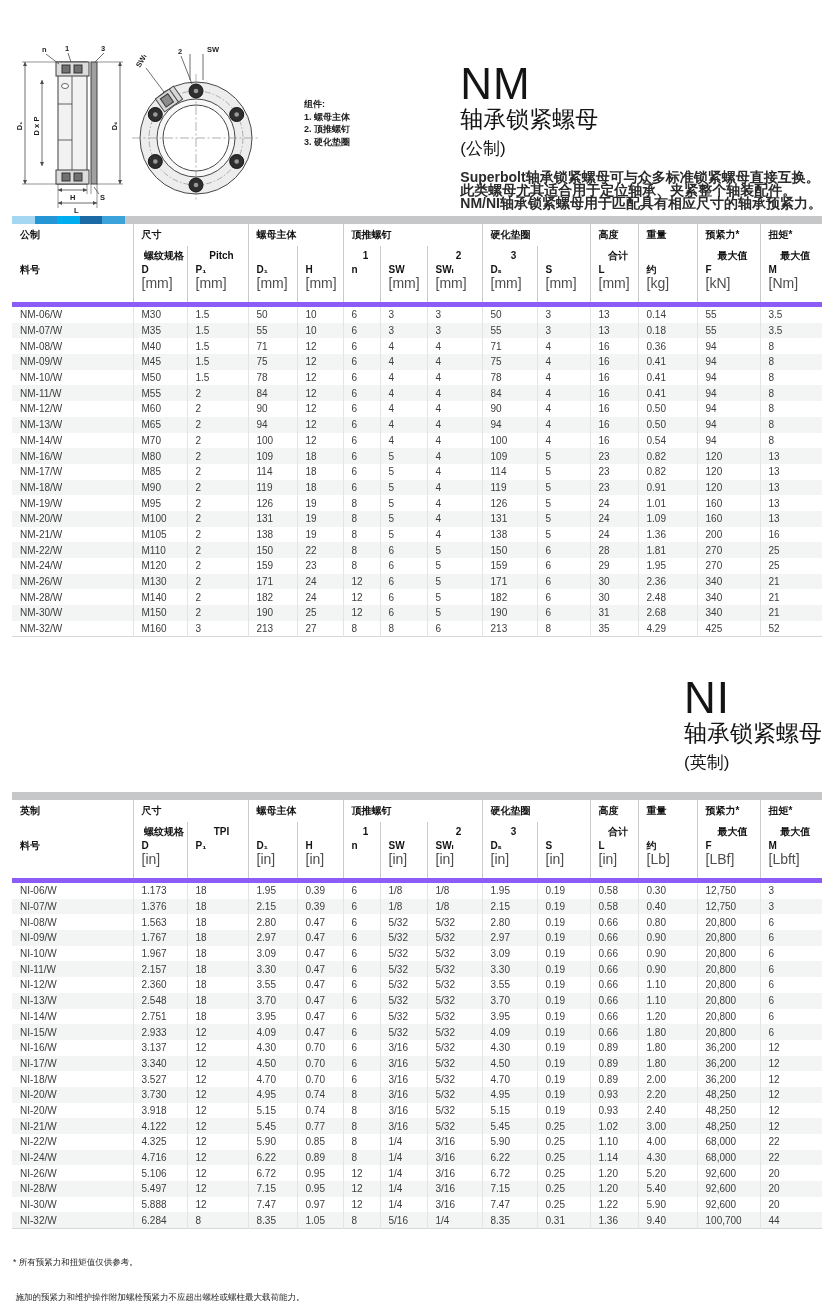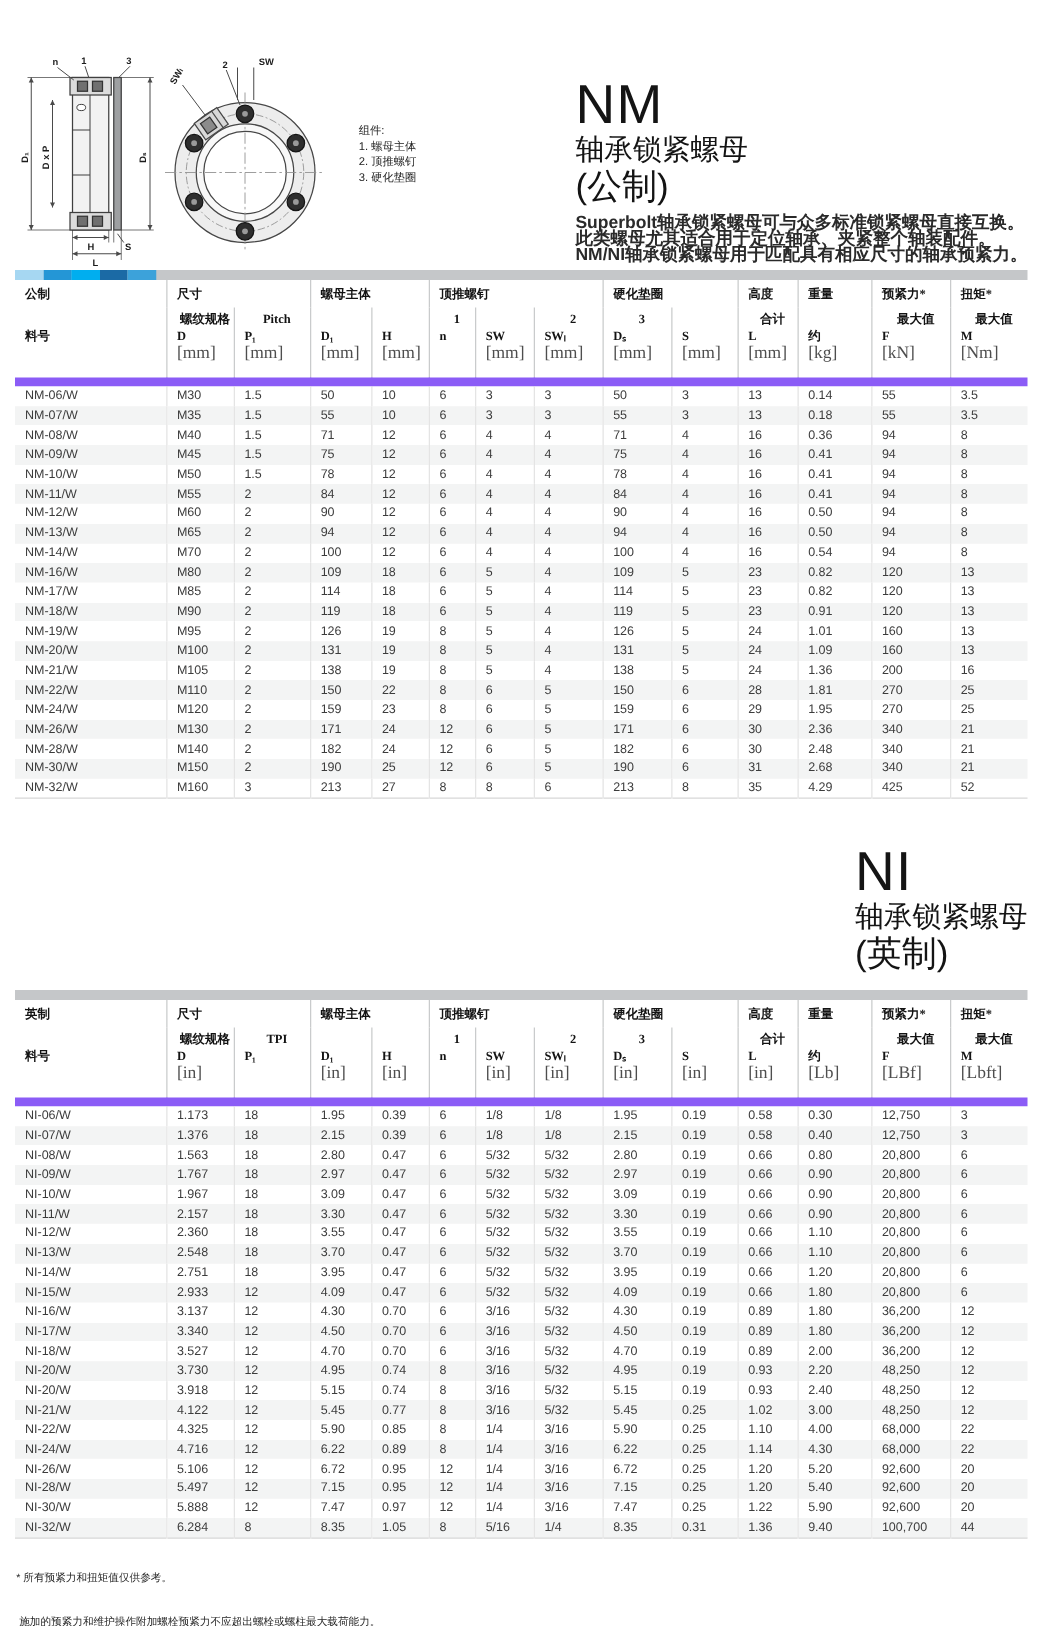--- a/index.html
+++ b/index.html
@@ -3,53 +3,53 @@
 <meta charset="utf-8">
 <style>
   html,body{margin:0;padding:0;background:#fff;}
   .page{position:relative;width:830px;height:1301px;background:#fff;overflow:hidden;
         font-family:"Liberation Sans","DejaVu Sans",sans-serif;color:#222;}
 
   
   .title-block{position:absolute;right:8px;text-align:left;color:#141414;}
   .tb-code{font-size:44px;line-height:40px;font-weight:300;letter-spacing:1px;}
   .tb-name{font-size:23px;line-height:30px;font-weight:300;}
-  .tb-sub{font-size:28px;line-height:30px;font-weight:300;}
+  .tb-sub{font-size:17px;line-height:30px;font-weight:300;}
   .tb-desc{margin-top:7px;font-size:14px;line-height:13px;color:#2a2a2a;font-weight:bold;}
   #nm-title{top:64px;}
   #ni-title{top:678px;}
 
   
   .colorbar{position:absolute;left:12px;width:810px;height:8px;overflow:hidden;}
   #nm-bar{top:216px;} #ni-bar{top:792px;}
   .colorbar .seg{width:22.5px;height:100%;float:left;}
 
   
   table.spec{position:absolute;left:12px;width:810px;border-collapse:collapse;table-layout:fixed;
              border-bottom:1px solid #d7d7d7;}
   #nm-table{top:224px;} #ni-table{top:800px;}
-  table.spec thead{border-bottom:7px solid #8b5cf6;font-family:Liberation Serif, serif;}
+  table.spec thead{border-bottom:5px solid #8b5cf6;}
   th.g{text-align:left;padding:0 0 0 8px;font-size:10px;font-weight:bold;height:22px;
        vertical-align:middle;color:#131313;}
   th.g:not(:first-child){border-left:1px solid #c9cbcc;}
   th.c{text-align:left;padding:3px 0 0 8px;font-size:10px;vertical-align:top;height:53px;font-weight:normal;}
   th.c:not(:first-child){border-left:1px solid #c9cbcc;}
   .ch-top{font-weight:bold;height:14px;line-height:14px;color:#131313;overflow:hidden;text-align:center;}
   .ch-sym{font-weight:bold;height:14px;line-height:14px;color:#131313;}
   .ch-unit{font-weight:normal;color:#4e4e4e;height:12px;line-height:12px;font-size:14px;}
   tbody td{padding:0 0 0 8px;font-size:10px;color:#3c3c3c;height:15.7px;vertical-align:middle;
            white-space:nowrap;overflow:hidden;}
   tbody td:not(:first-child){border-left:1px solid #e4e4e4;}
   tbody tr:nth-child(even) td{background:#f3f4f4;}
 
   
   .drawing{position:absolute;}
   #section-view{left:16px;top:42px;}
   #front-view{left:126px;top:42px;}
-  .legend{position:absolute;left:287px;top:98px;font-size:9px;line-height:12.5px;color:#1d1d1d;}
+  .legend{position:absolute;left:304px;top:98px;font-size:9px;line-height:12.5px;color:#1d1d1d;font-weight:bold;}
 
   
   .footnotes{position:absolute;left:13px;top:1234px;font-size:8.5px;line-height:11.5px;
              color:#1f1f1f;white-space:pre-wrap;}
 </style>
 </head>
 <body>
 
 <div class="page">
 

